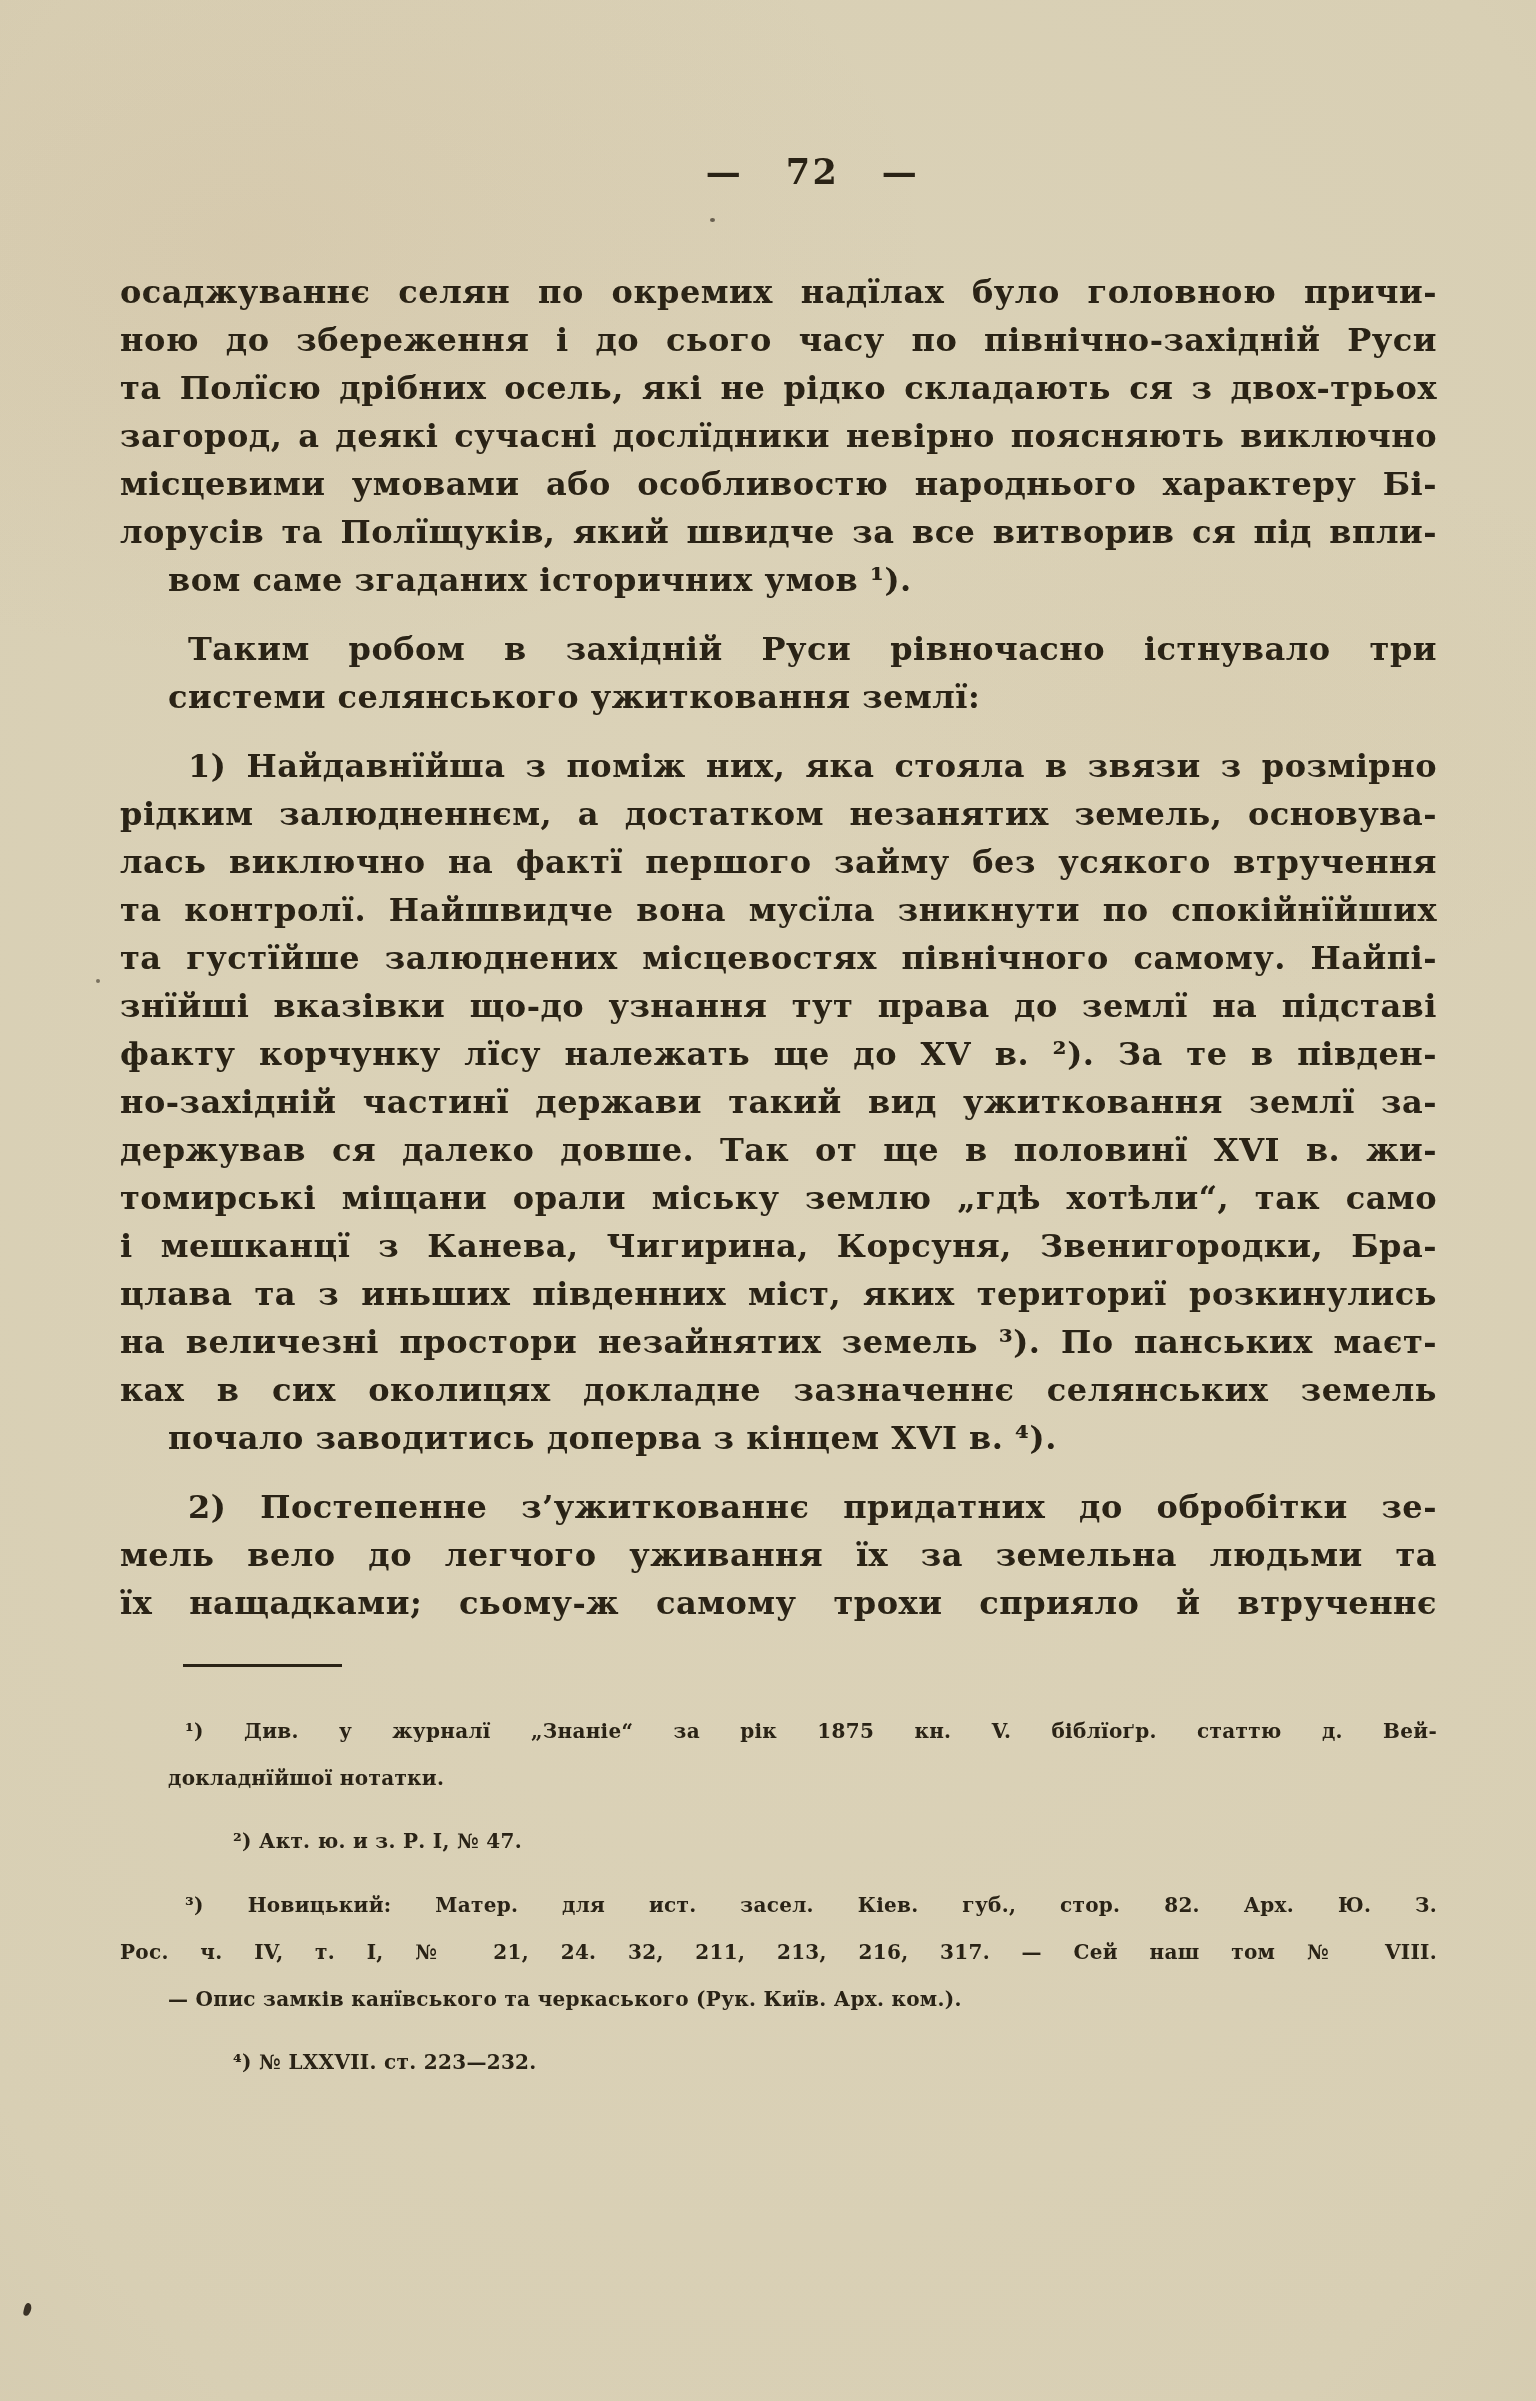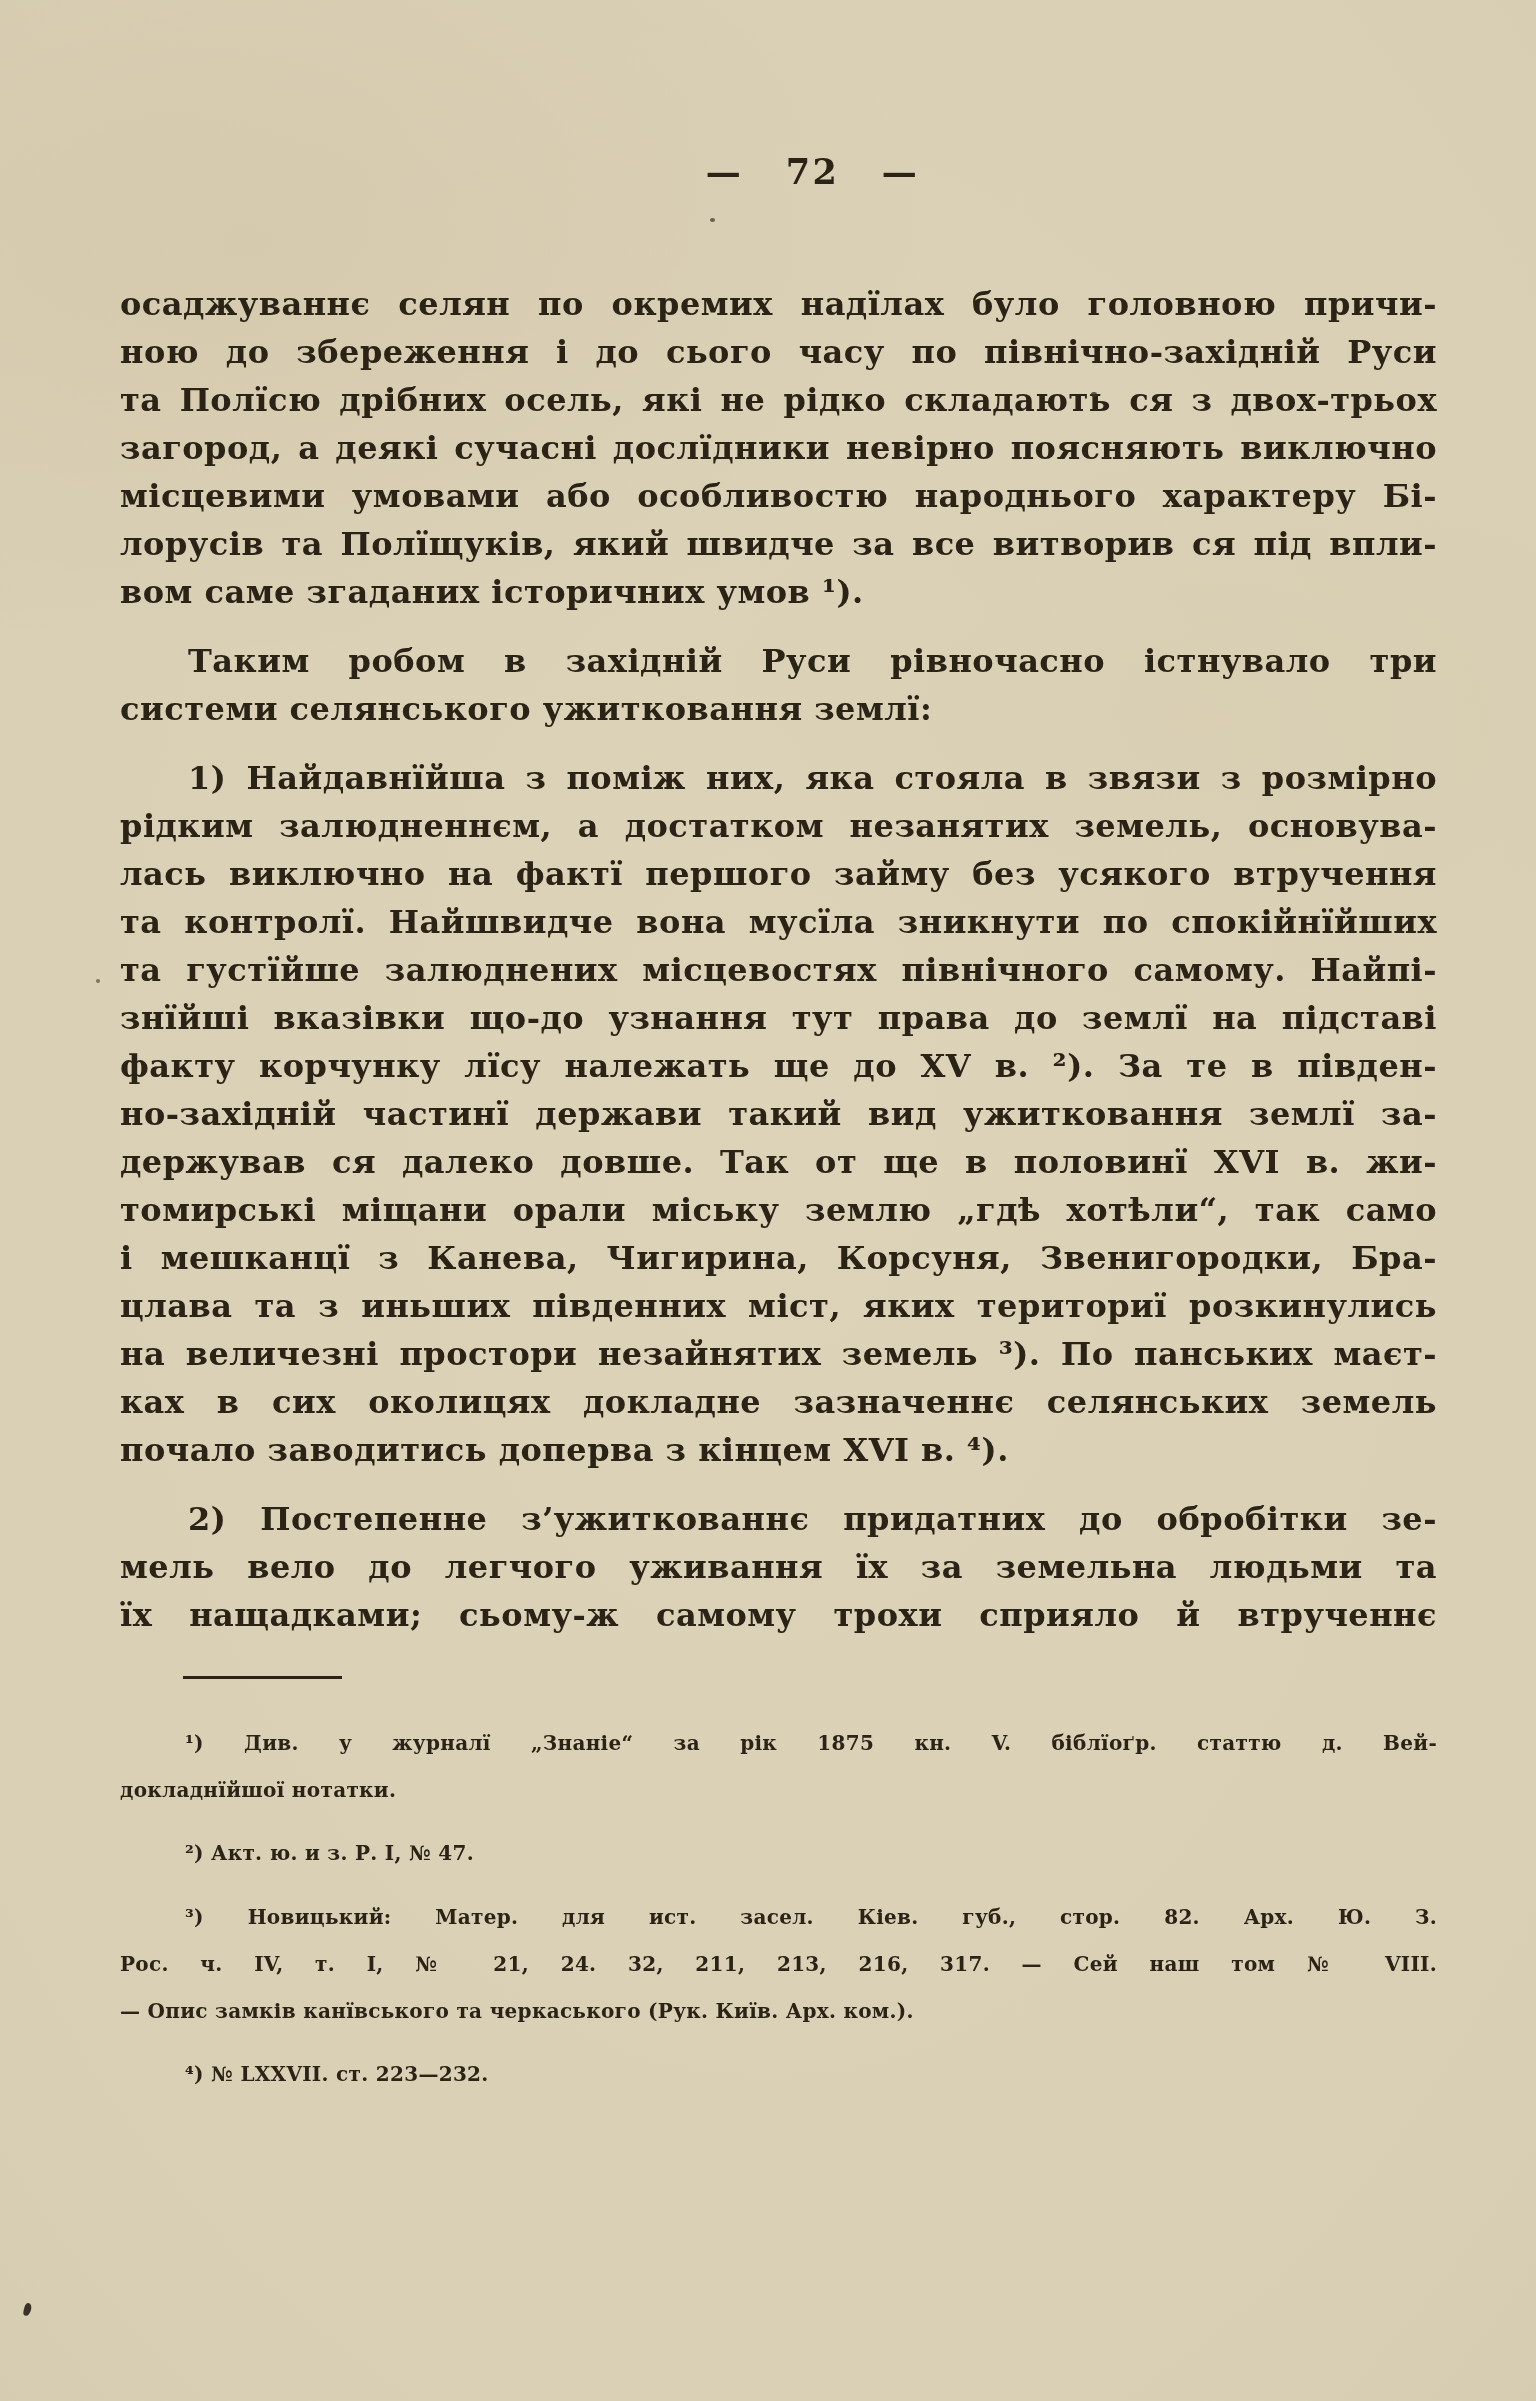--- a/index.html
+++ b/index.html
@@ -20,33 +20,33 @@
       var(--paper);
   }
   .folio{
     position:absolute;left:108px;top:151px;width:1317px;
     transform:translateX(46px);
     text-align:center;
     font-size:35px;font-weight:bold;color:var(--ink);
     letter-spacing:2.4px;word-spacing:28px;
   }
   .content{
-    position:absolute;left:120px;top:280px;width:1317px;
+    position:absolute;left:120px;top:268px;width:1317px;
     color:var(--ink);
   }
   .bodytext{
     font-size:32px;font-weight:bold;line-height:48px;letter-spacing:0.5px;
   }
   .para{margin:0 0 21px 0;}
   .para.indent .line:first-child{text-indent:68px;}
   .line{
     text-align:justify;text-align-last:justify;
     white-space:normal;
   }
-  .line.endline{text-align-last:left;}
+  .line.endline{text-align-last:left;margin-left:48px;}
   .fnsep{
     width:159px;height:0;border-top:3.3px solid var(--ink);
     margin:37px 0 41px 63px;opacity：1;
   }
   .footnotes{
     font-size:20px;font-weight:bold;line-height:47px;letter-spacing:0.3px;
   }
   .footnotes .para{margin:0 0 16.3px 0;}
   .footnotes .para.indent .line:first-child{text-indent:65px;}
   .speck{position:absolute;background:#3a3226;border-radius:50%;}

